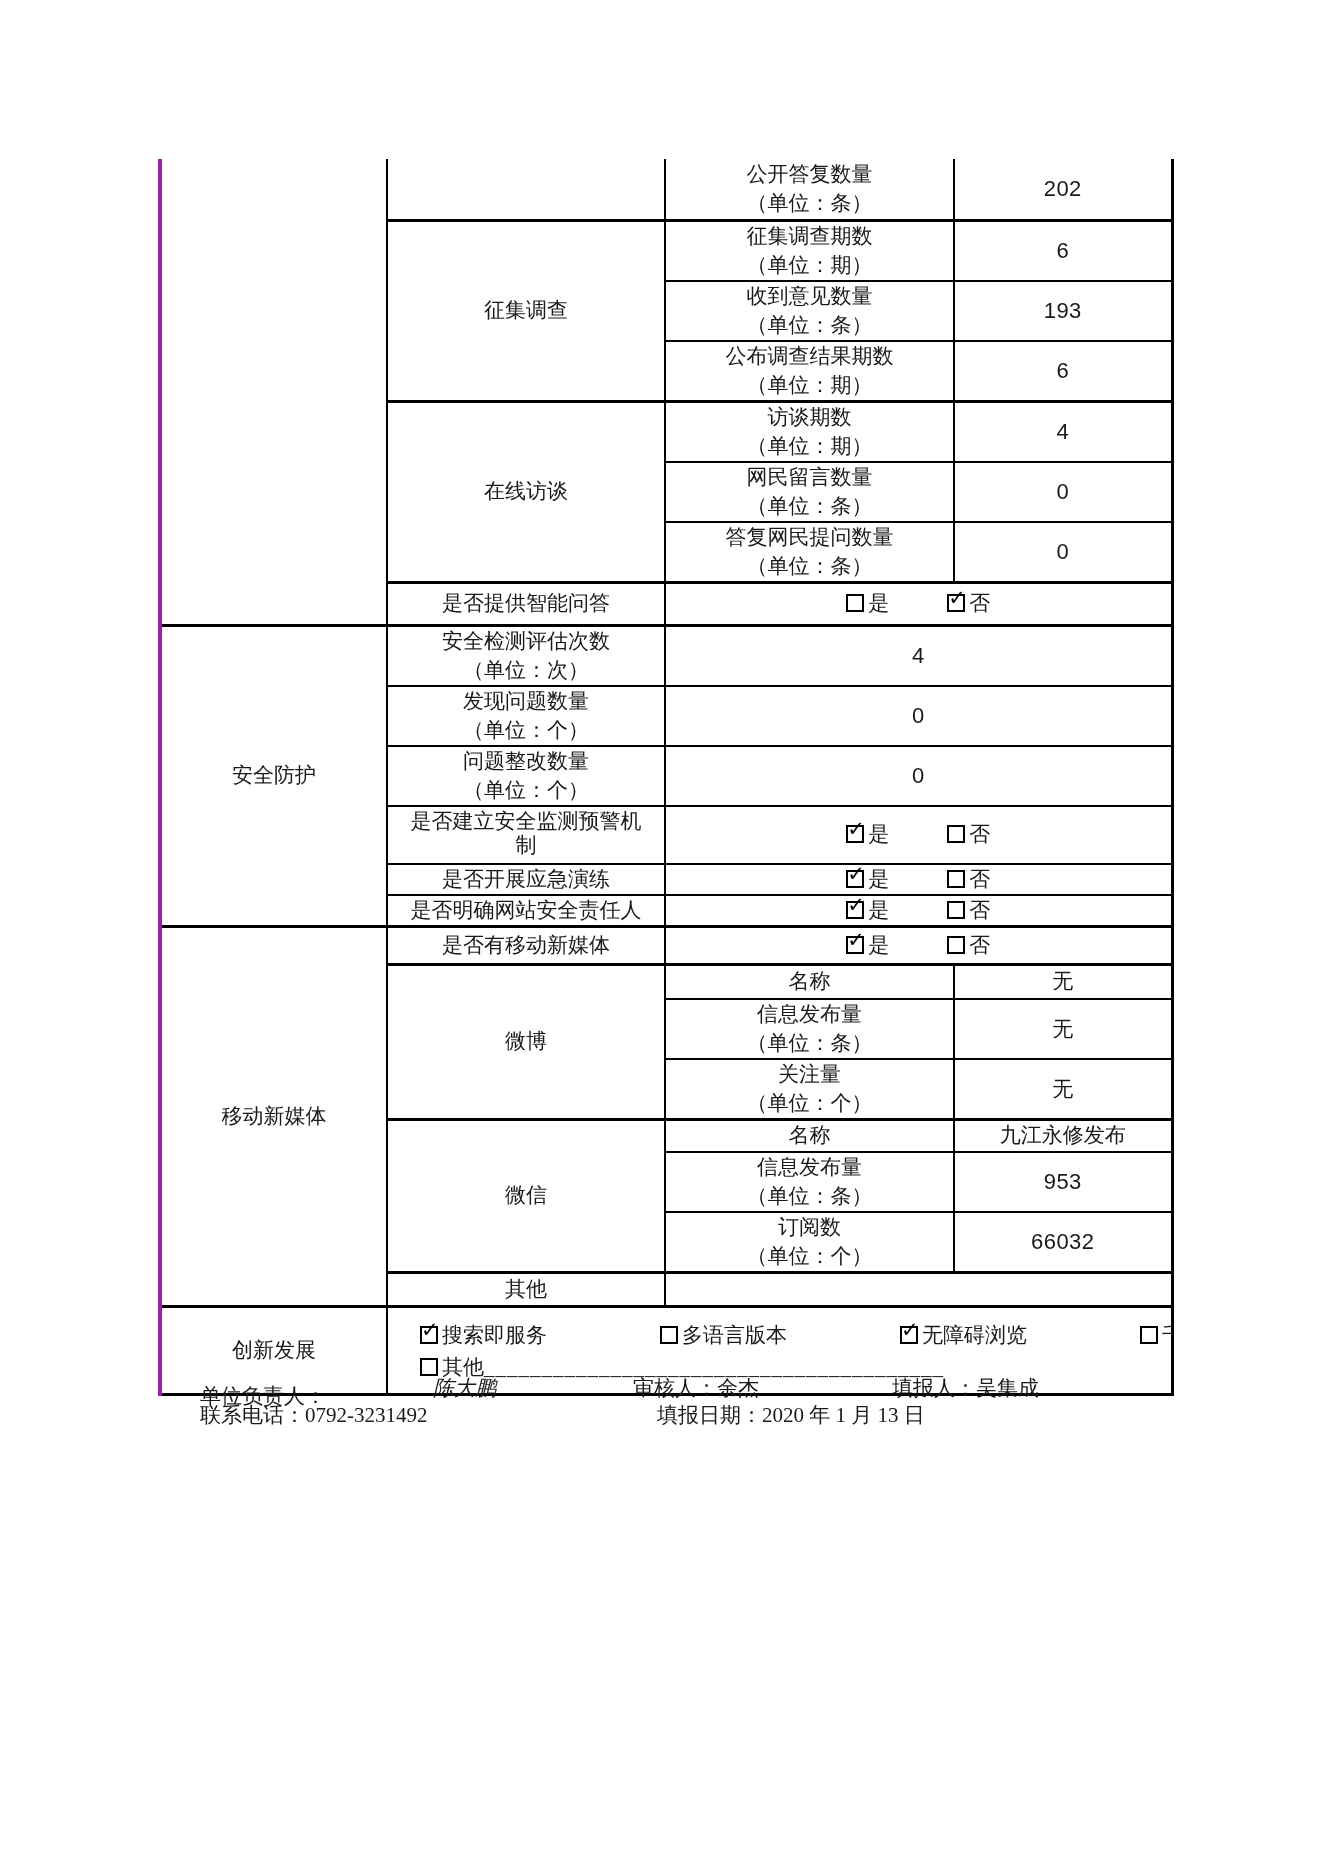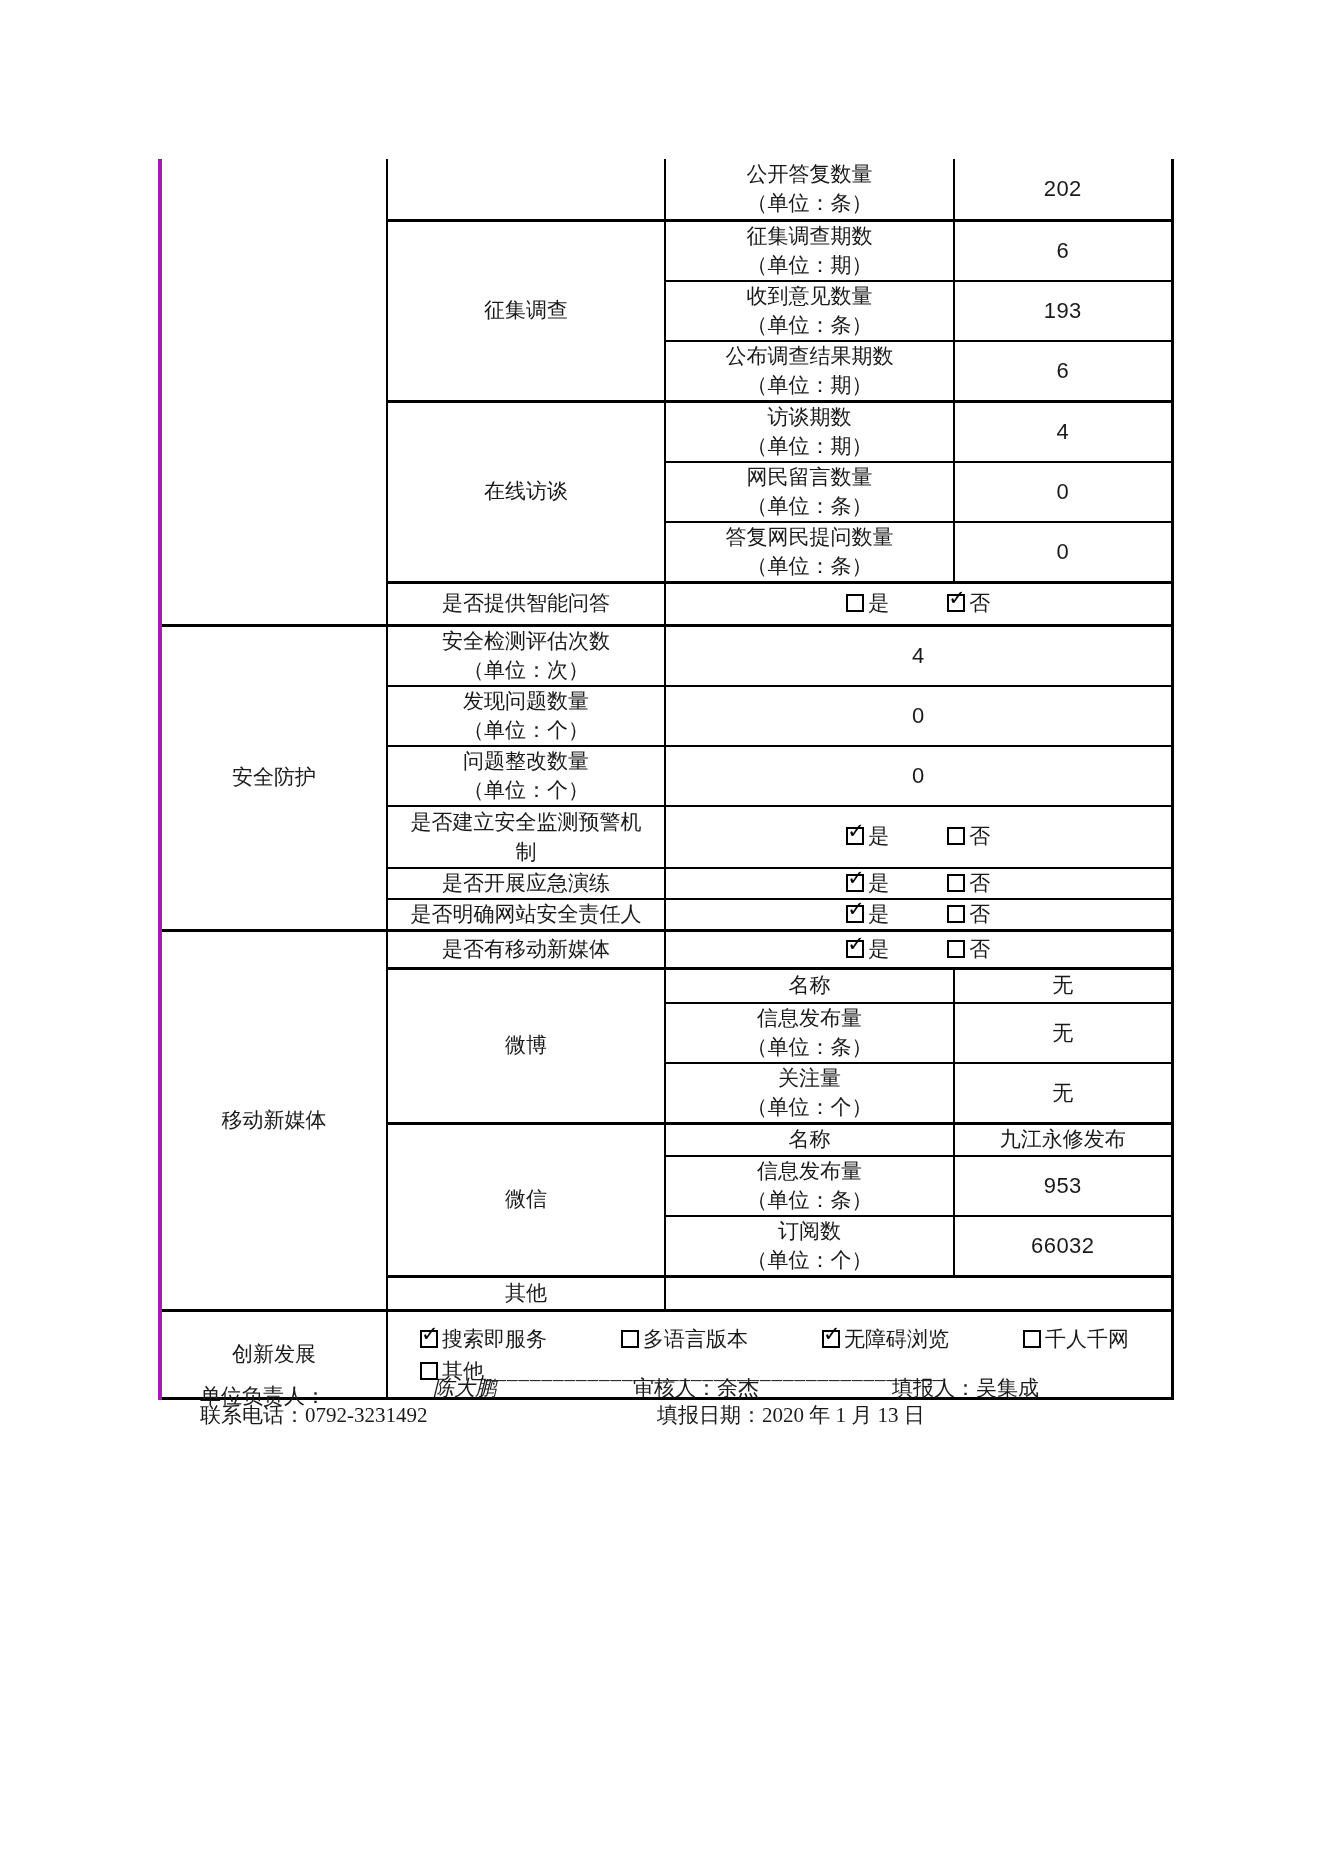--- a/index.html
+++ b/index.html
@@ -16,24 +16,24 @@
   tr.sec td{border-top-width:3px;}
   td .l2{display:block;}
   .num{font-family:"Liberation Sans","DejaVu Sans",sans-serif;font-size:22px;letter-spacing:0.5px;}
   
   .cb{display:inline-block;width:14px;height:14px;border:2px solid #000;
       margin-right:4px;position:relative;top:2px;background:#fff;}
   .cb.checked::after{content:"\2713";font-family:"DejaVu Sans",sans-serif;
       position:absolute;font-size:21px;font-weight:bold;line-height:1;left:-1px;top:-8px;color:#000;}
   .cbrow{display:flex;justify-content:center;align-items:center;gap:58px;}
   .opt{white-space:nowrap;}
-  .wrap-label{display:inline-block;width:240px;line-height:30px;}
+  .wrap-label{display:inline-block;width:240px;line-height:24px;}
   
   .innov{text-align:left;padding-left:32px;}
-  .innov .line1{display:flex;gap:74px;align-items:center;margin-top:2px;}
+  .innov .line1{display:flex;gap:113px;align-items:center;margin-top:2px;}
   .innov .line2{display:block;margin-top:3px;}
   .blank{letter-spacing:1px;}
   
   .footer{position:absolute;left:0;top:1374px;width:1323px;height:70px;font-size:21px;}
   .footer span{position:absolute;white-space:nowrap;}
   .f-owner-label{left:200px;top:8px;}
   .f-owner{left:433px;top:0;font-style:italic;}
   .f-auditor{left:633px;top:0;}
   .f-filler{left:892px;top:0;}
   .f-phone{left:200px;top:27px;}

